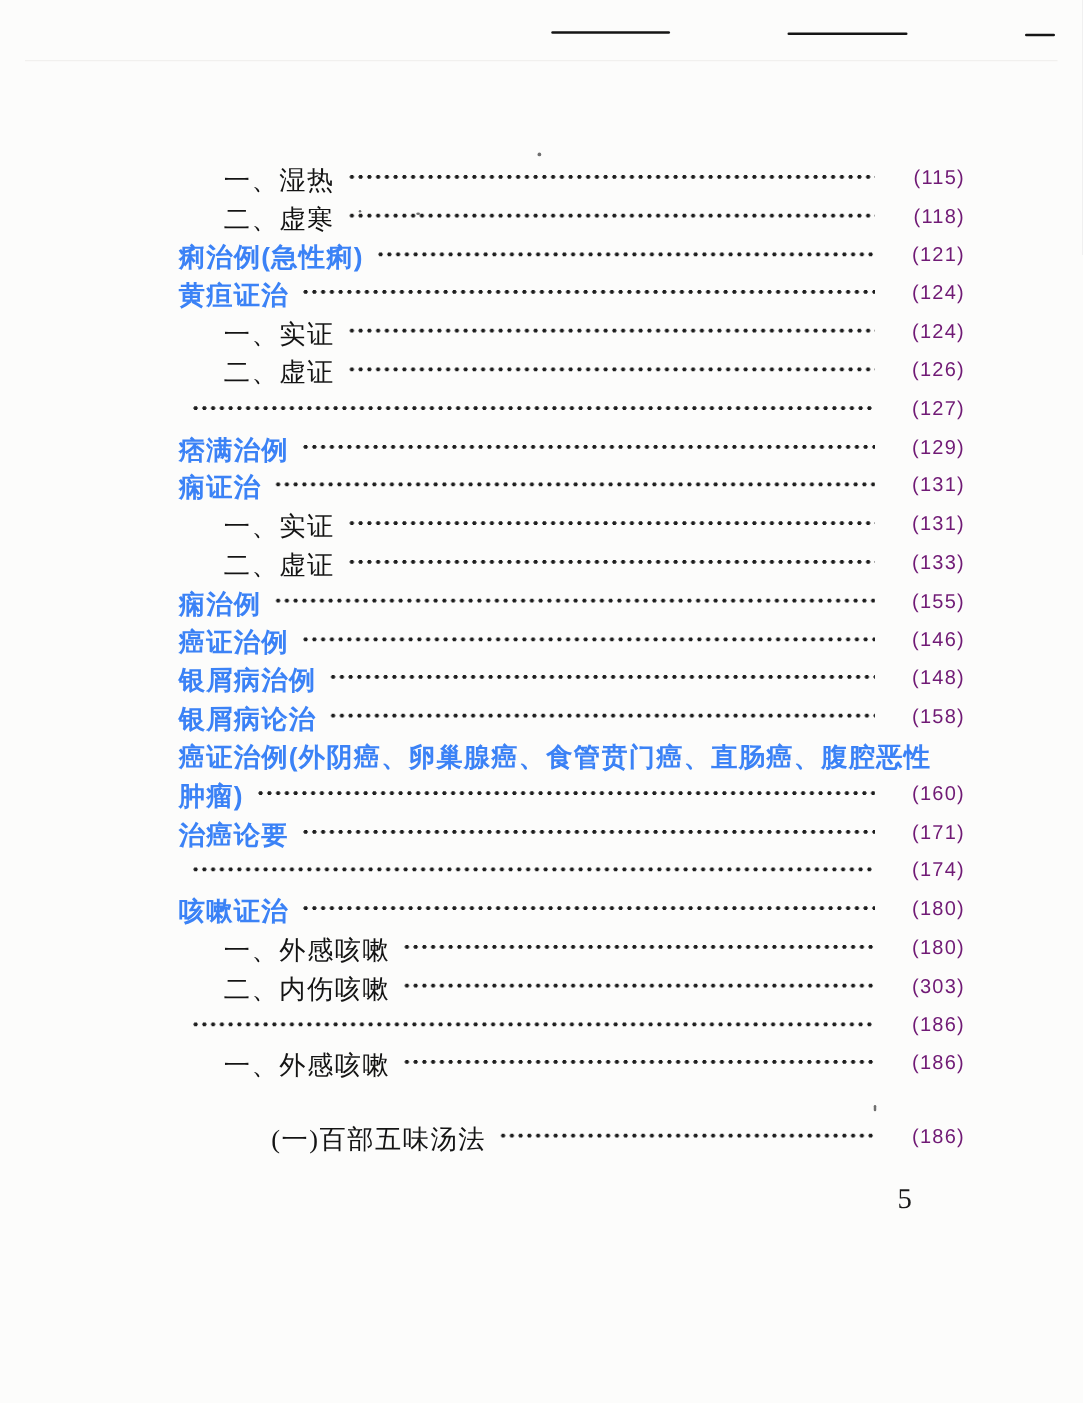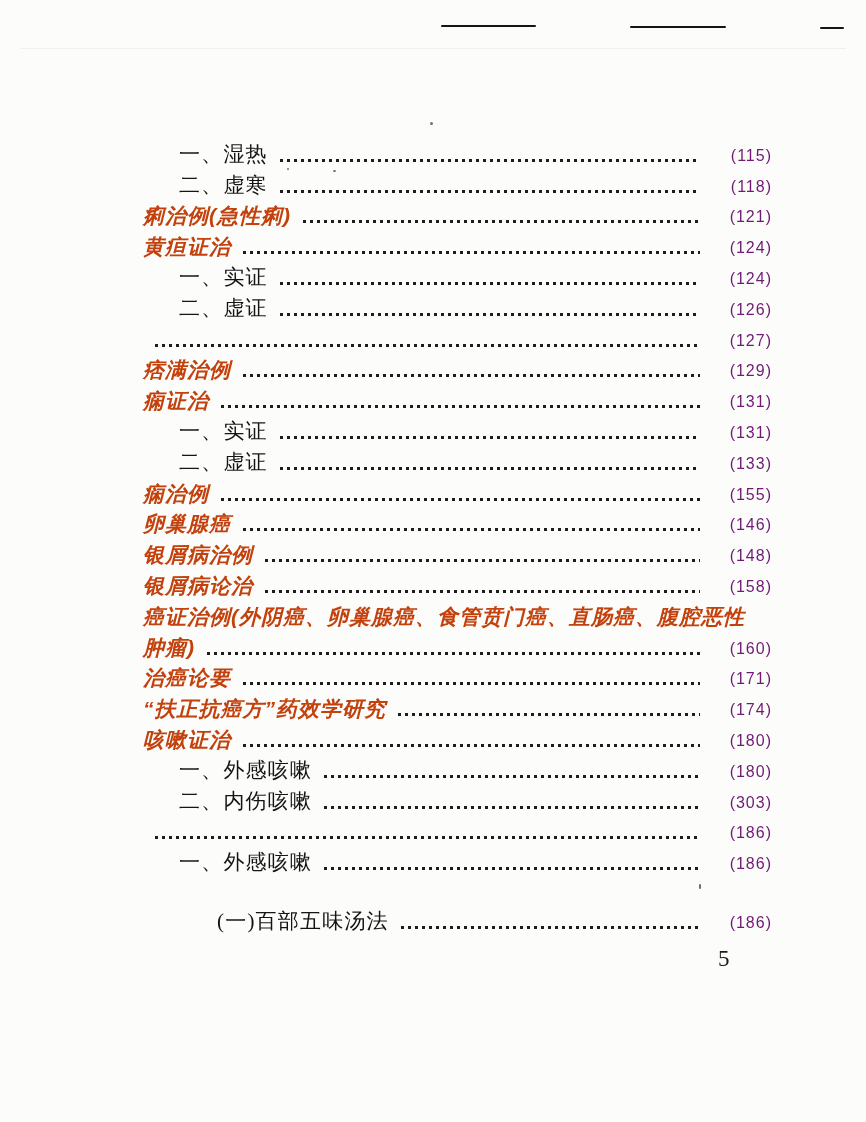--- a/index.html
+++ b/index.html
@@ -13,32 +13,32 @@
   
   .artifact-line{position:absolute;height:2px;background:#151515;border-radius:1px;}
   .speck{position:absolute;background:#6f6f6f;border-radius:50%;}
   .faint-streak{position:absolute;left:20px;top:48px;width:826px;height:1px;background:#f1f0ee;}
 
   
   .toc{
     position:absolute;left:143px;top:134px;width:629px;
   }
   .toc-row{
-    display:flex;align-items:flex-end;
+    display:flex;align-items:flex-start;
     height:30.8px;
     white-space:nowrap;
     color:#141414;
   }
   .toc-row .title{
     font-family:"Liberation Serif","DejaVu Serif",serif;
     font-size:21px;letter-spacing:1.2px;line-height:1;
   }
   .toc-row.l1 .title{
     font-family:"Liberation Sans","DejaVu Sans",sans-serif;
-    font-weight:700;color:#c2410c;letter-spacing:1px;font-style:italic;
+    font-weight:700;color:#3b82f6;letter-spacing:1px;
   }
   .toc-row.l2{padding-left:36px;}
   .toc-row.l3{padding-left:74px;margin-top:28px;}
   .leader{
     flex:1;height:9px;margin:3px 6px 0 10px;
     background-image:radial-gradient(circle,#1d1d1d 1.5px,rgba(0,0,0,0) 1.8px);
     background-size:7px 9px;background-repeat:repeat-x;background-position:0 50%;
   }
   .pageno{
     font-family:Liberation Sans, sans-serif;
@@ -121,21 +121,21 @@
         <span class="title">二、虚证</span>
         <div class="leader"></div>
         <span class="pageno">(133)</span>
       </div>
       <div class="toc-row l1">
         <span class="title">痫治例</span>
         <div class="leader"></div>
         <span class="pageno">(155)</span>
       </div>
       <div class="toc-row l1">
-        <span class="title">卵巢腺癌</span>
+        <span class="title">癌证治例</span>
         <div class="leader"></div>
         <span class="pageno">(146)</span>
       </div>
       <div class="toc-row l1">
         <span class="title">银屑病治例</span>
         <div class="leader"></div>
         <span class="pageno">(148)</span>
       </div>
       <div class="toc-row l1">
         <span class="title">银屑病论治</span>
@@ -149,21 +149,20 @@
         <span class="title">肿瘤)</span>
         <div class="leader"></div>
         <span class="pageno">(160)</span>
       </div>
       <div class="toc-row l1">
         <span class="title">治癌论要</span>
         <div class="leader"></div>
         <span class="pageno">(171)</span>
       </div>
       <div class="toc-row l1">
-        <span class="title">“扶正抗癌方”药效学研究</span>
         <div class="leader"></div>
         <span class="pageno">(174)</span>
       </div>
       <div class="toc-row l1">
         <span class="title">咳嗽证治</span>
         <div class="leader"></div>
         <span class="pageno">(180)</span>
       </div>
       <div class="toc-row l2">
         <span class="title">一、外感咳嗽</span>

